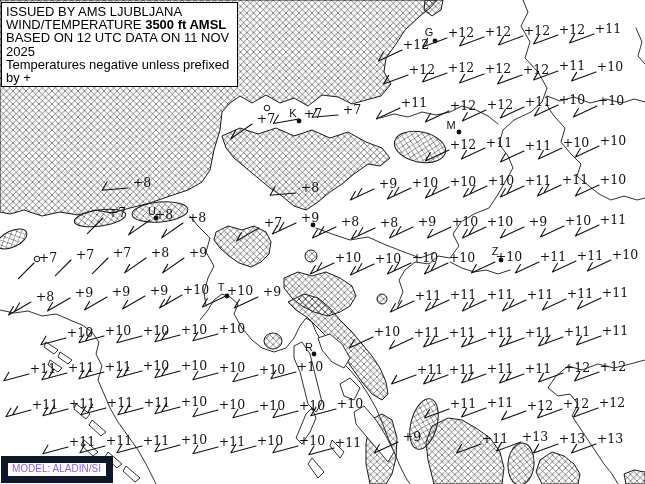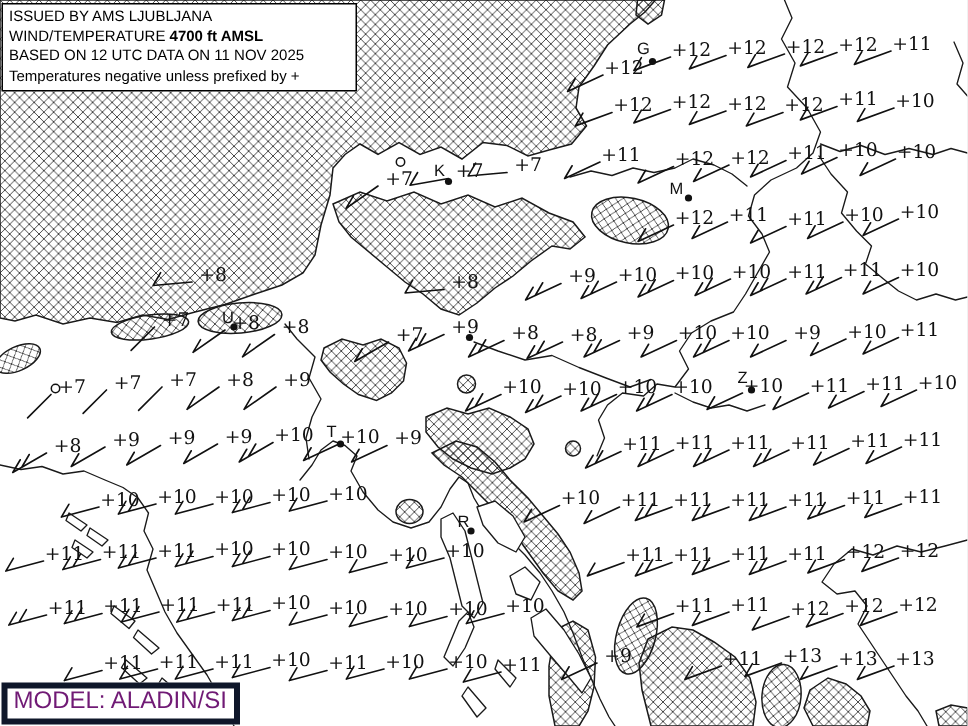--- a/index.html
+++ b/index.html
@@ -6,23 +6,23 @@
   .page{position:relative;width:645px;height:484px;background:#ffffff;overflow:hidden;
         font-family:"Liberation Sans",sans-serif;}
   #map-svg{position:absolute;left:0;top:0;}
   .hatch{fill:url(#xh);stroke:#1a1a1a;stroke-width:1;}
   .mline{fill:none;stroke:#1a1a1a;stroke-width:0.9;stroke-linejoin:round;stroke-linecap:round;}
   .island{fill:#ffffff;stroke:#1a1a1a;stroke-width:0.9;stroke-linejoin:round;}
   .barb{fill:none;stroke:#111;stroke-width:1.1;stroke-linecap:round;}
   .tlabel{font-family:"DejaVu Serif",serif;font-size:12.5px;fill:#111;}
   .slabel{font-family:"Liberation Sans",sans-serif;font-size:11px;fill:#111;}
   .infobox{position:absolute;left:1px;top:2px;width:228px;background:#fff;border:1px solid #000;
-           padding:2px 3px 2px 4px;font-size:10px;line-height:13.2px;color:#000;}
-  .modelbox{position:absolute;left:1px;bottom:1px;background:#fff;border:4px solid #0f172a;
-            padding:0px 5px 2px 4px;font-size:16px;color:#701a75;}
+           padding:2px 3px 2px 4px;font-size:13px;line-height:13.2px;color:#000;}
+  .modelbox{position:absolute;left:1px;bottom:1px;background:#fff;border:7px solid #0f172a;
+            padding:0px 5px 2px 4px;font-size:10px;color:#8b5cf6;}
   .b{font-weight:bold;}
 </style>
 </head>
 <body>
 
 <div class="page">
 
   <svg id="map-svg" width="645" height="484" viewBox="0 0 645 484">
     <defs>
       <pattern id="xh" width="6.5" height="6.5" patternUnits="userSpaceOnUse">
@@ -622,20 +622,20 @@
         <g>
           <circle cx="313" cy="225" r="2.4" fill="#111"></circle>
         </g>
         <circle cx="267" cy="108" r="2.8" fill="#fff" stroke="#111" stroke-width="1"></circle>
         <circle cx="37" cy="259" r="2.8" fill="#fff" stroke="#111" stroke-width="1"></circle>
       </g>
   </svg>
 
   <div class="infobox">
     <div>ISSUED BY AMS LJUBLJANA</div>
-    <div><span>WIND/TEMPERATURE </span><span class="b">4700 ft AMSL</span></div>
+    <div><span>WIND/TEMPERATURE </span><span class="b">3500 ft AMSL</span></div>
     <div>BASED ON 12 UTC DATA ON 11 NOV 2025</div>
     <div>Temperatures negative unless prefixed by +</div>
   </div>
 
   <div class="modelbox">MODEL: ALADIN/SI</div>
 
 </div>
 
 </body></html>

